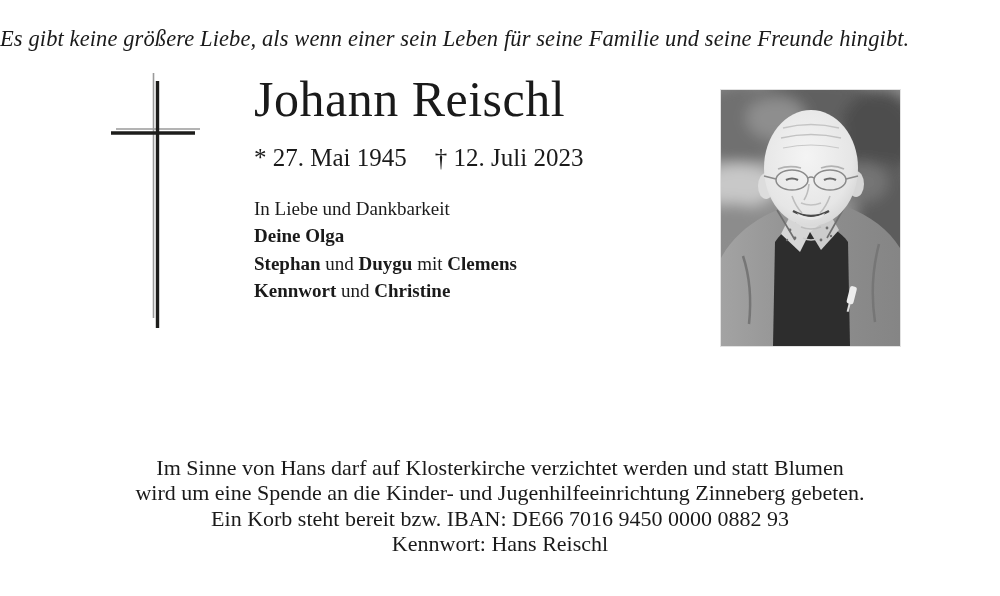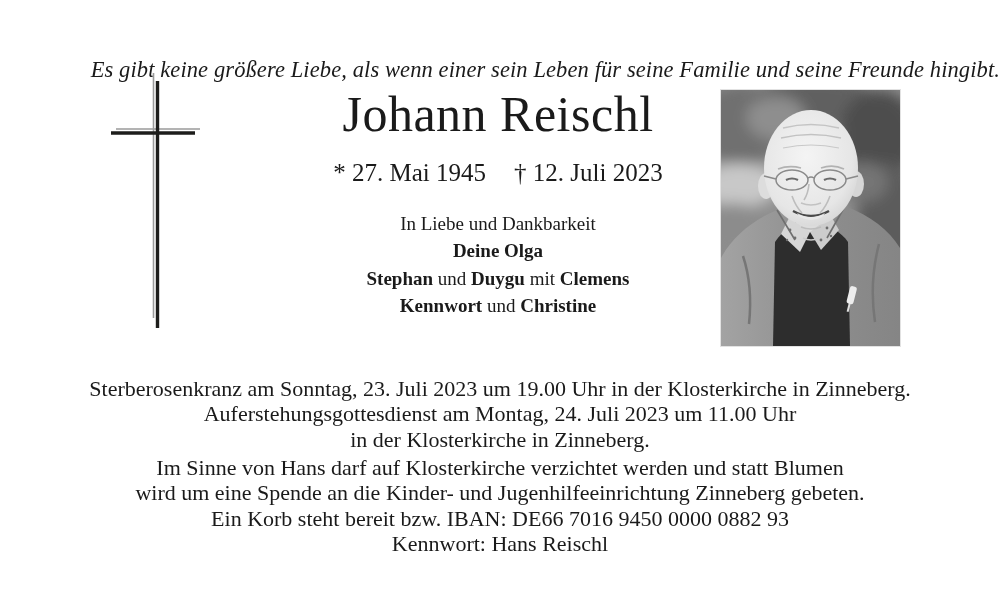--- a/index.html
+++ b/index.html
@@ -9,25 +9,24 @@
     height: 596px;
     background: #ffffff;
     color: #1a1a1a;
     font-family: "Liberation Serif", "DejaVu Serif", serif;
     overflow: hidden;
   }
   .quote {
     position: absolute;
     left: 0; right: 0;
     top: 26px;
-    text-align: right;
+    text-align: left;
     font-style: italic;
     font-size: 22.5px;
     letter-spacing: 0.1px;
-    margin-top: 31px;
   }
   .cross-wrap {
     position: absolute;
     left: 103px;
     top: 66px;
     width: 100px;
     height: 268px;
   }
   .photo-wrap {
     position: absolute;
@@ -35,22 +34,22 @@
     top: 90px;
     width: 179px;
     height: 256px;
     outline: 1px solid #e2e2e2;
   }
   .photo-wrap svg { display: block; width: 100%; height: 100%; }
   .column {
     position: absolute;
     left: 254px;
     width: 488px;
-    top: 88px;
-    text-align: center;
+    top: 73px;
+    text-align: left;
   }
   .name {
     margin: 0;
     font-size: 50px;
     font-weight: normal;
     line-height: 1.05;
     letter-spacing: 0.5px;
   }
   .dates {
     margin-top: 18px;
@@ -175,25 +174,20 @@
     <h1 class="name">Johann Reischl</h1>
     <div class="dates"><span>* 27. Mai 1945</span><span class="date-gap"></span><span>† 12. Juli 2023</span></div>
     <div class="tribute">
       <div>In Liebe und Dankbarkeit</div>
       <div><b>Deine Olga</b></div>
       <div><b>Stephan</b><span> und </span><b>Duygu</b><span> mit </span><b>Clemens</b></div>
       <div><b>Kennwort</b><span> und </span><b>Christine</b></div>
     </div>
   </div>
 
-  <div class="services">
-    <div>Sterberosenkranz am Sonntag, 23. Juli 2023 um 19.00 Uhr in der Klosterkirche in Zinneberg.</div>
-    <div>Auferstehungsgottesdienst am Montag, 24. Juli 2023 um 11.00 Uhr</div>
-    <div>in der Klosterkirche in Zinneberg.</div>
-  </div>
 
   <div class="donation">
     <div>Im Sinne von Hans darf auf Klosterkirche verzichtet werden und statt Blumen</div>
     <div>wird um eine Spende an die Kinder- und Jugenhilfeeinrichtung Zinneberg gebeten.</div>
     <div>Ein Korb steht bereit bzw. IBAN: DE66 7016 9450 0000 0882 93</div>
     <div>Kennwort: Hans Reischl</div>
   </div>
 
 </div>
 

